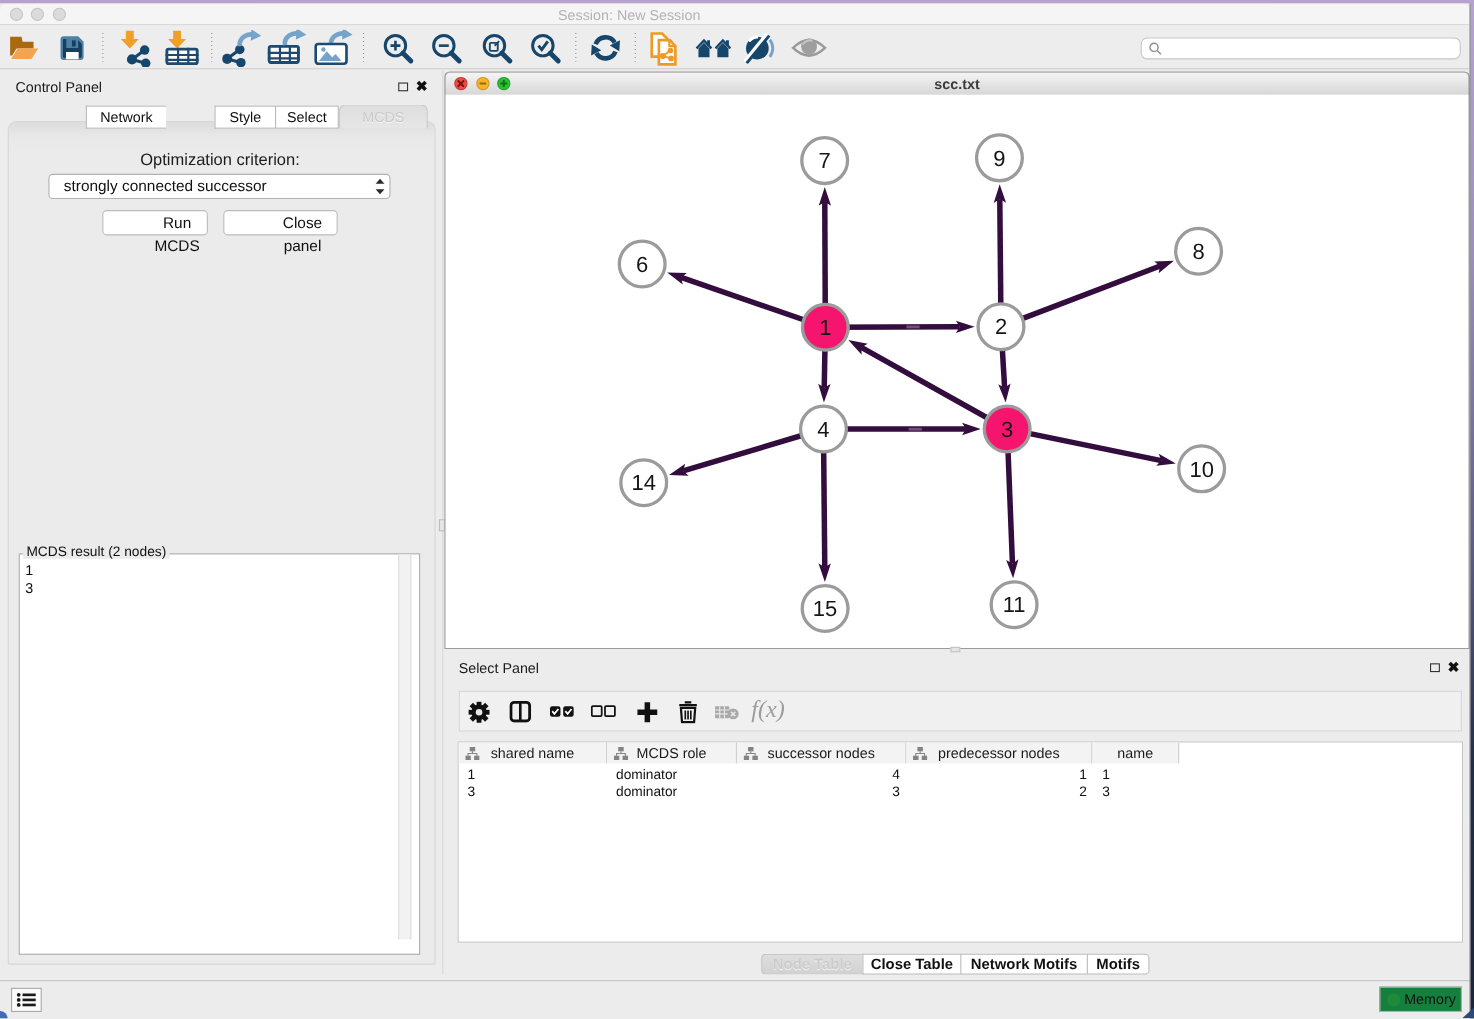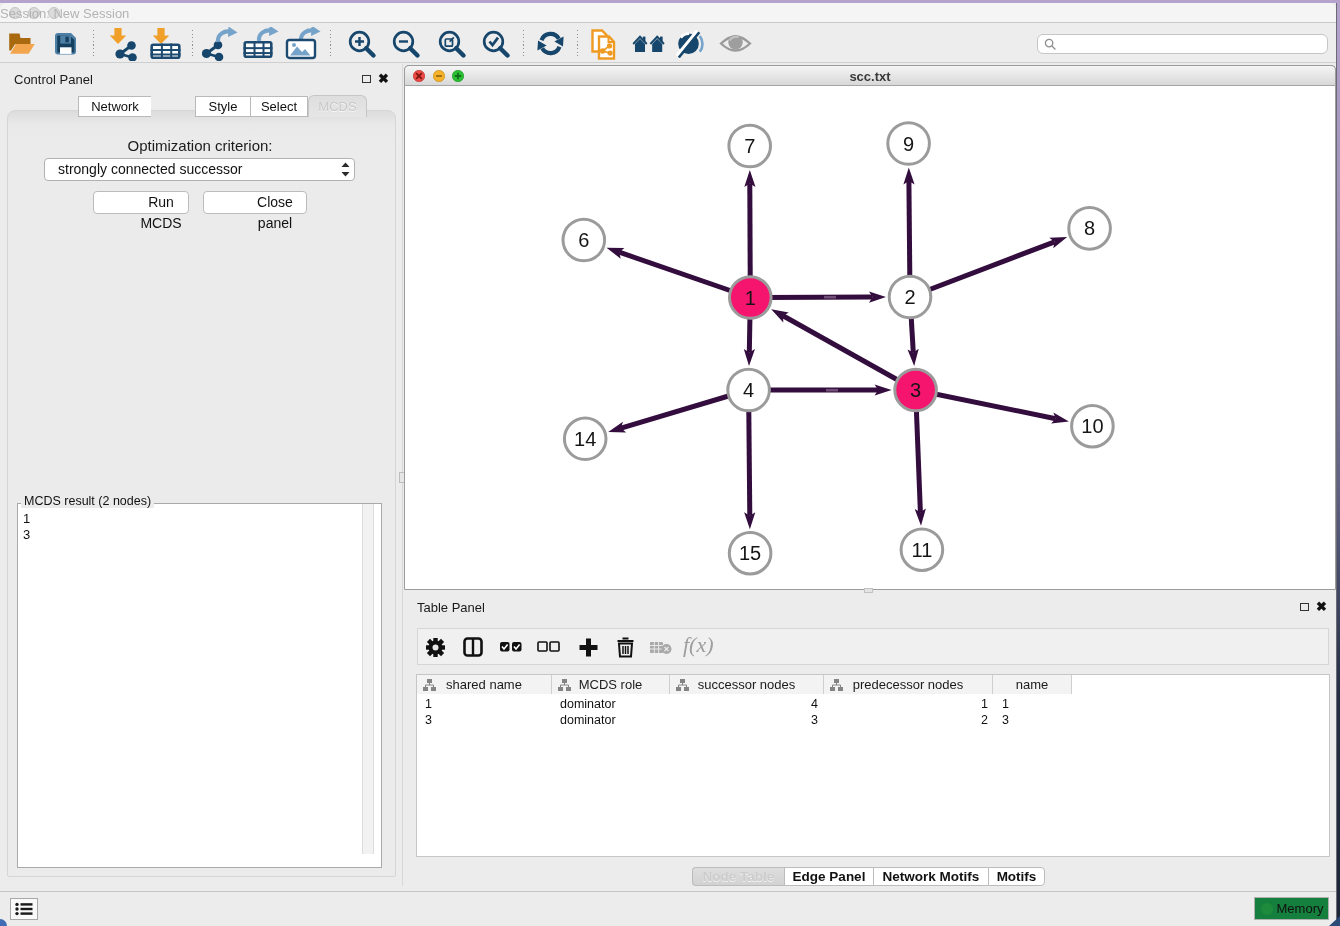--- a/index.html
+++ b/index.html
@@ -10,21 +10,21 @@
 
 #desk-top { left:0; top:0; width:1340px; height:3px; background:#b5a3ce; }
 #desk-right { right:0; top:0; width:3.5px; height:926px; background:linear-gradient(#b5a3ce 0%, #9b90b8 25%, #5a5c7e 55%, #232e44 75%, #1d2638 100%); }
 #win-right-border { left:1335.5px; top:3px; width:1.5px; height:923px; background:#6b6b74; }
 #desk-bl { left:0; top:919px; width:7px; height:7px; background:#3f6cb4; border-radius:0 7px 0 0; }
 #desk-br { left:1329px; top:916px; width:11px; height:10px; background:#2c4a77; clip-path:polygon(100% 0, 100% 100%, 0 100%); }
 
 
 #titlebar { left:0; top:3px; width:1335.5px; height:20px; background:#f6f5f6; border-bottom:1px solid #c9c8ca; border-radius:7px 7px 0 0; }
 .tl { position:absolute; top:7px; width:12px; height:12px; border-radius:50%; background:#dcdbdc; border:1px solid #c6c5c6; }
-#title-text { left:0; top:6px; width:1144px; text-align:left; font-size:13px; color:#b4b2b4; }
+#title-text { left:0; top:6px; width:1144px; text-align:center; font-size:13px; color:#b4b2b4; }
 
 
 #toolbar { left:0; top:23px; width:1335.5px; height:40px; background:#ededed; border-bottom:1px solid #cfcfcf; }
 .tsep { position:absolute; top:30px; height:26px; width:1px; background-image:repeating-linear-gradient(to bottom,#8f8f8f 0,#8f8f8f 1.2px,transparent 1.2px,transparent 3.6px); }
 
 
 #search { left:1037px; top:33.5px; width:291px; height:20px; background:#fff; border:1px solid #c6c6c6; border-radius:6px; }
 
 
 #cp-title { left:14px; top:72px; font-size:13px; color:#1a1a1a; }
@@ -219,21 +219,21 @@
   </svg>
 
 <div class="abs" id="cp-title">Control Panel</div>
 <div class="float-ico" style="left:362px;top:75px;"></div>
 <div class="close-ico" style="left:378px;top:71px;">✖</div>
 <div class="abs" id="cp-box"></div>
 <div class="tabrow" style="left:78px;top:96px;">
   <div class="tab" style="width:73px;">Network</div>
   <div class="tab" style="width:55px;margin-left:44px;">Style</div>
   <div class="tab" style="width:58px;border-right:1px solid #b9b9b9;">Select</div>
-  <div class="tab sel" style="width:59px;">MCDS</div>
+  <div class="tab sel" style="width:81px;">MCDS</div>
 </div>
 <div class="abs" id="opt-label">Optimization criterion:</div>
 <div class="abs" id="cp-select">strongly connected successor</div>
 <svg class="abs" style="left:340px;top:161px;" width="11" height="17" viewBox="0 0 11 17">
     <path d="M1.5,6 L5.5,1.5 L9.5,6 Z" fill="#2a2a2a"></path>
     <path d="M1.5,11 L5.5,15.5 L9.5,11 Z" fill="#2a2a2a"></path>
   </svg>
 <div class="btn" style="left:93px;top:191px;width:96px;">Run MCDS</div>
 <div class="btn" style="left:203px;top:191px;width:104px;">Close panel</div>
 <div class="abs" id="fieldset"></div>
@@ -317,21 +317,21 @@
 <text x="344.7" y="67.0">7</text>
 <text x="684.6" y="149.4">8</text>
 <text x="503.6" y="64.5">9</text>
 <text x="687.4" y="347.2">10</text>
 <text x="516.9" y="470.7">11</text>
 <text x="180.2" y="359.8">14</text>
 <text x="345.1" y="474.2">15</text>
 </g>
 </svg>
 
-<div class="abs" id="tp-title">Table Panel</div>
+<div class="abs" id="tp-title">Select Panel</div>
 <div class="float-ico" style="left:1300px;top:603px;"></div>
 <div class="close-ico" style="left:1316px;top:599px;">✖</div>
 <div class="abs" id="tp-toolbar"></div>
 <svg class="abs" style="left:426px;top:638px;" width="19" height="19" viewBox="0 0 19 19">
     <g fill="#111" transform="translate(9.5,9.5)">
       <rect x="-2.2" y="-10" width="4.4" height="6" transform="rotate(0)"></rect>
       <rect x="-2.2" y="-10" width="4.4" height="6" transform="rotate(45)"></rect>
       <rect x="-2.2" y="-10" width="4.4" height="6" transform="rotate(90)"></rect>
       <rect x="-2.2" y="-10" width="4.4" height="6" transform="rotate(135)"></rect>
       <rect x="-2.2" y="-10" width="4.4" height="6" transform="rotate(180)"></rect>
@@ -421,21 +421,21 @@
 <div class="td" style="left:670px;top:697px;width:148px;text-align:right;">4</div>
 <div class="td" style="left:824px;top:697px;width:164px;text-align:right;">1</div>
 <div class="td" style="left:1002px;top:697px;">1</div>
 <div class="td" style="left:425px;top:713px;">3</div>
 <div class="td" style="left:560px;top:713px;">dominator</div>
 <div class="td" style="left:670px;top:713px;width:148px;text-align:right;">3</div>
 <div class="td" style="left:824px;top:713px;width:164px;text-align:right;">2</div>
 <div class="td" style="left:1002px;top:713px;">3</div>
 <div class="bt-row" style="left:692px;top:867px;">
   <div class="btab sel" style="width:92px;border-radius:4px 0 0 4px;">Node Table</div>
-  <div class="btab" style="width:89px;">Edge Panel</div>
+  <div class="btab" style="width:89px;">Close Table</div>
   <div class="btab" style="width:115px;">Network Motifs</div>
   <div class="btab" style="width:57px;border-right:1px solid #bcbcbc;border-radius:0 4px 4px 0;">Motifs</div>
 </div>
 
 <div class="abs" id="statusbar"></div>
 <div class="abs" id="hgrip"></div>
 <div class="abs" id="list-btn"></div>
 <svg class="abs" style="left:15px;top:902px;" width="18" height="14" viewBox="0 0 18 14">
     <g fill="#1a1a1a">
       <circle cx="2" cy="2.4" r="1.7"></circle>

